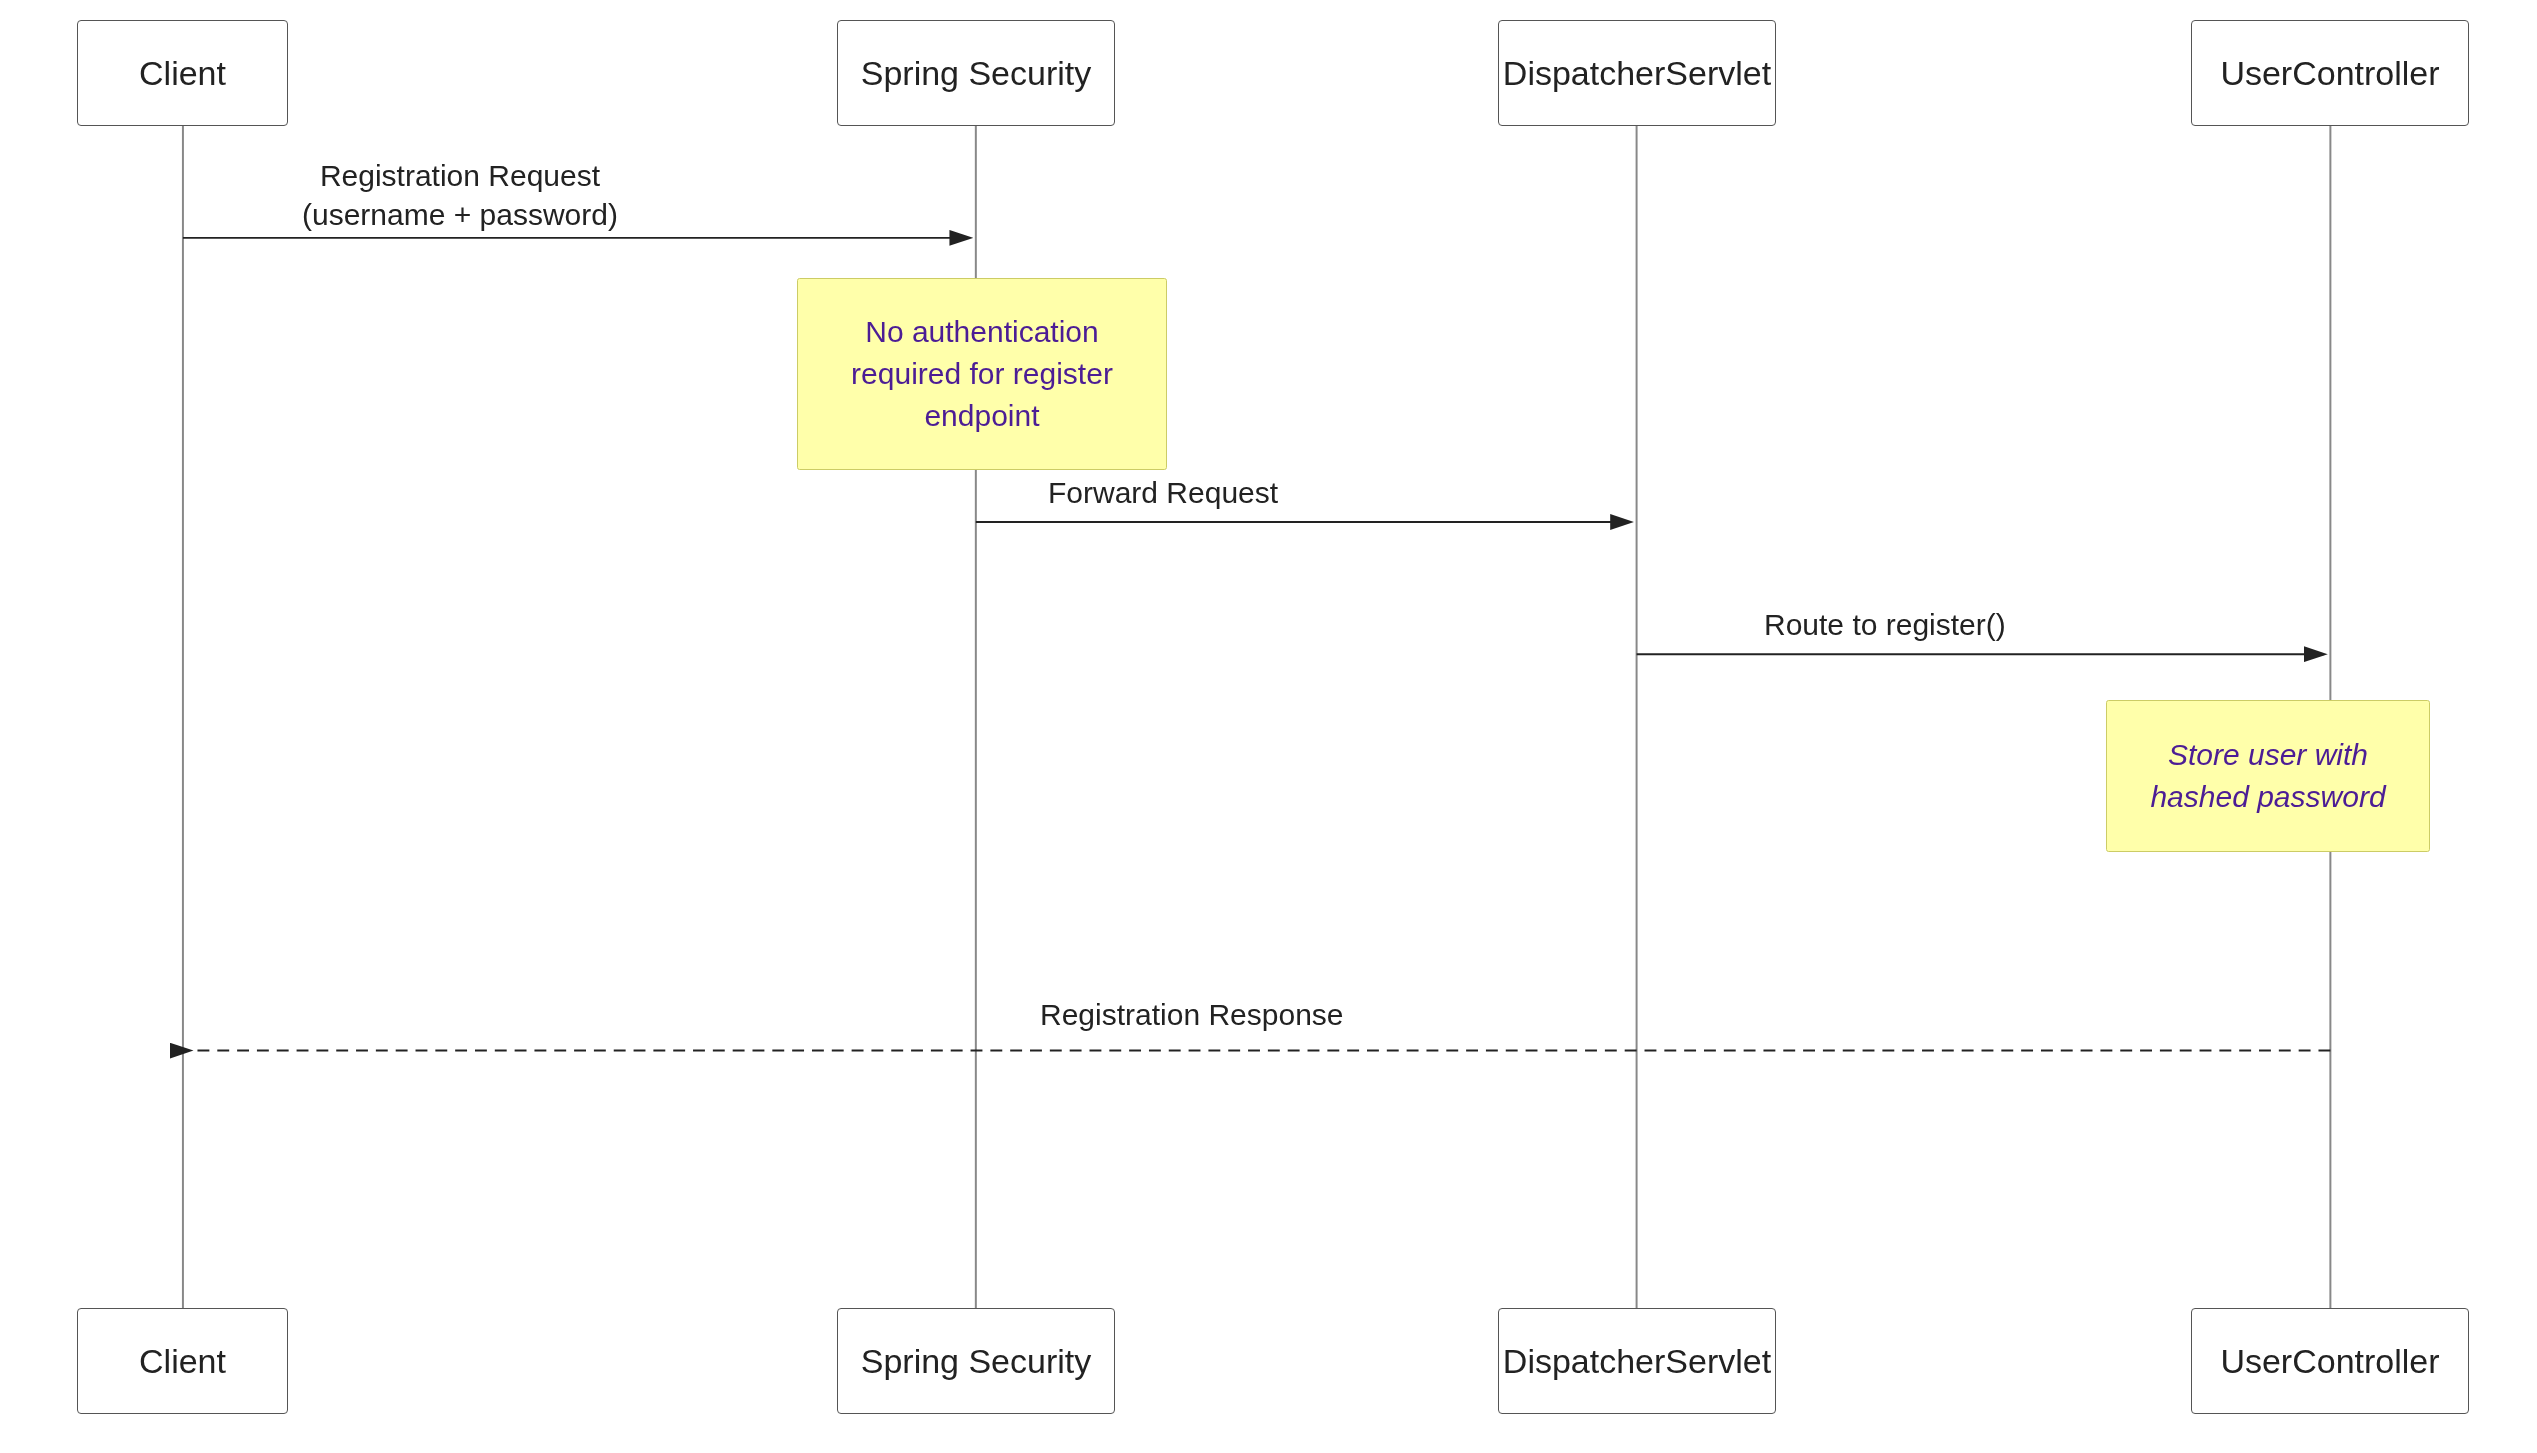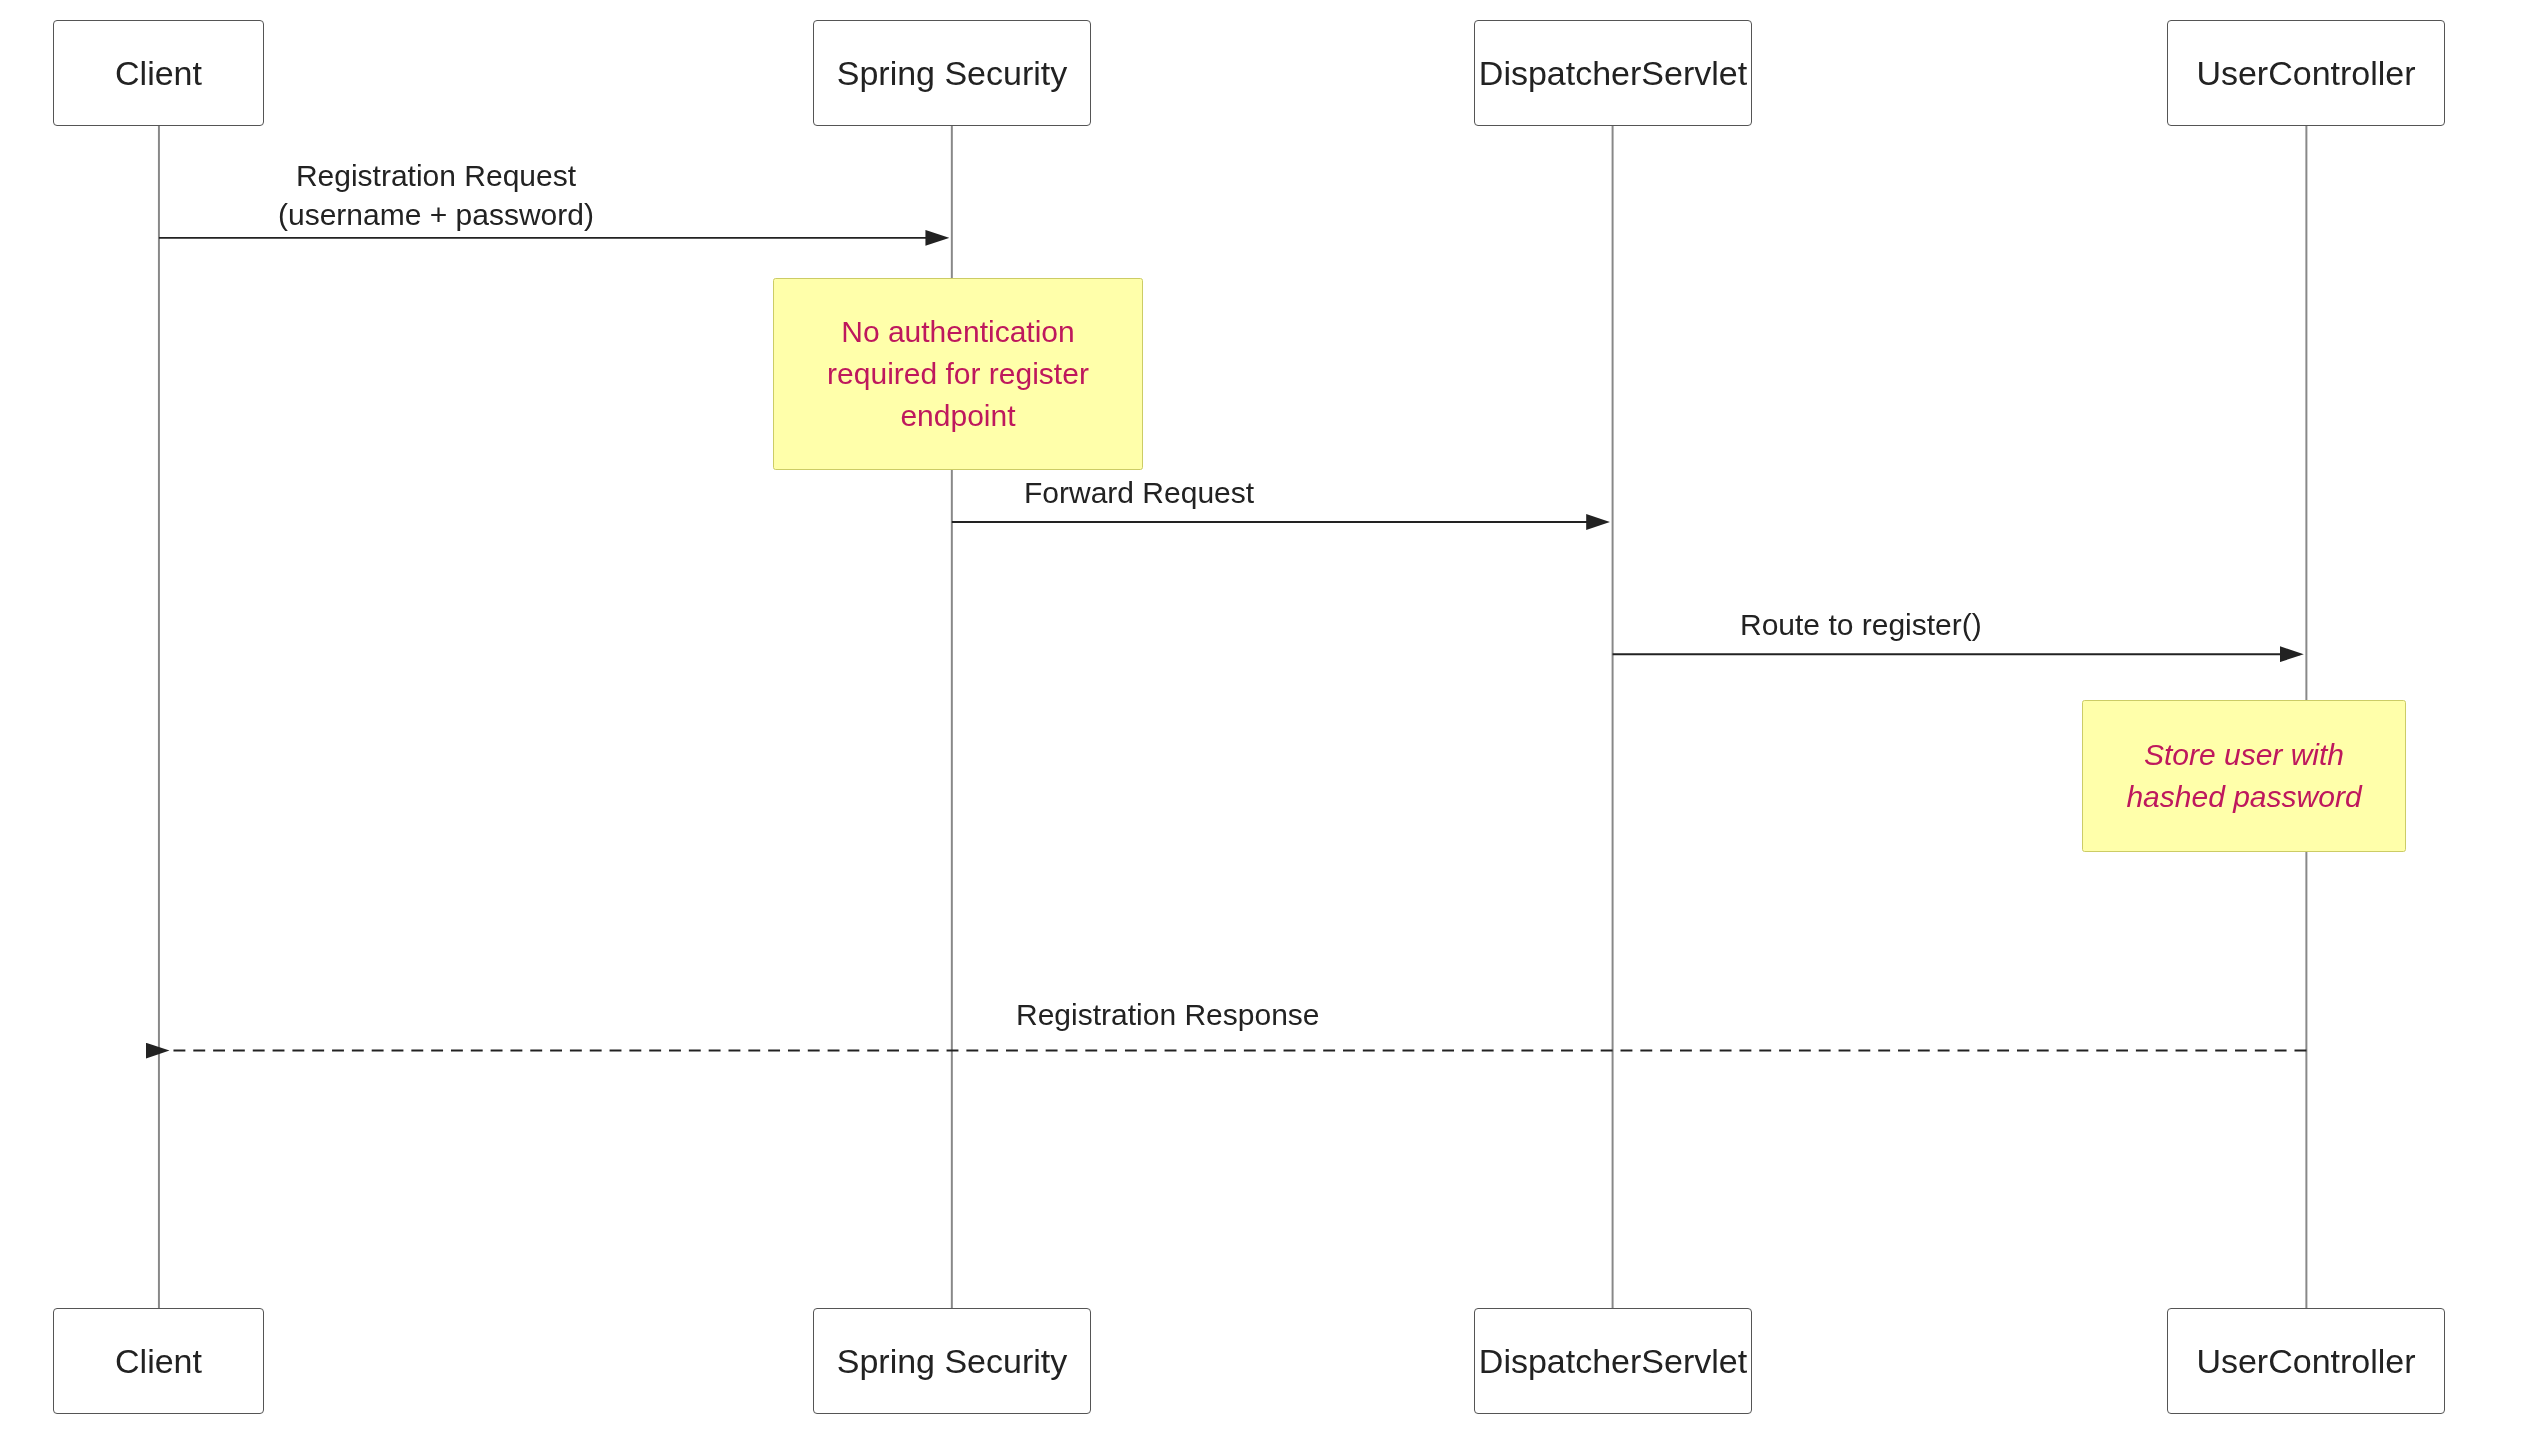--- a/index.html
+++ b/index.html
@@ -9,20 +9,21 @@
       width: 2538px;
       height: 1453px;
       position: relative;
       overflow: hidden;
     }
 
     .diagram-container {
       width: 2014px;
       height: 1453px;
       position: relative;
+      margin-left: 24px;
     }
 
     
     .participant-box {
       position: absolute;
       border: 1.3px solid #555;
       border-radius: 4px;
       background: #fff;
       display: flex;
       align-items: center;
@@ -37,21 +38,21 @@
     .note-box {
       position: absolute;
       background: #ffffaa;
       border: 1.3px solid #cccc66;
       border-radius: 2.6px;
       display: flex;
       align-items: center;
       justify-content: center;
       text-align: center;
       font-size: 30px;
-      color: #be185d;
+      color: #4c1d95;
       padding: 16px;
     }
 
     
     .arrow-label {
       position: absolute;
       font-size: 30px;
       color: #222;
       white-space: nowrap;
       text-align: center;

